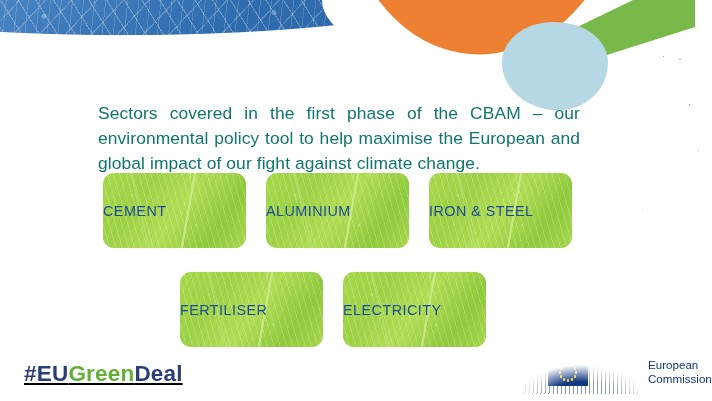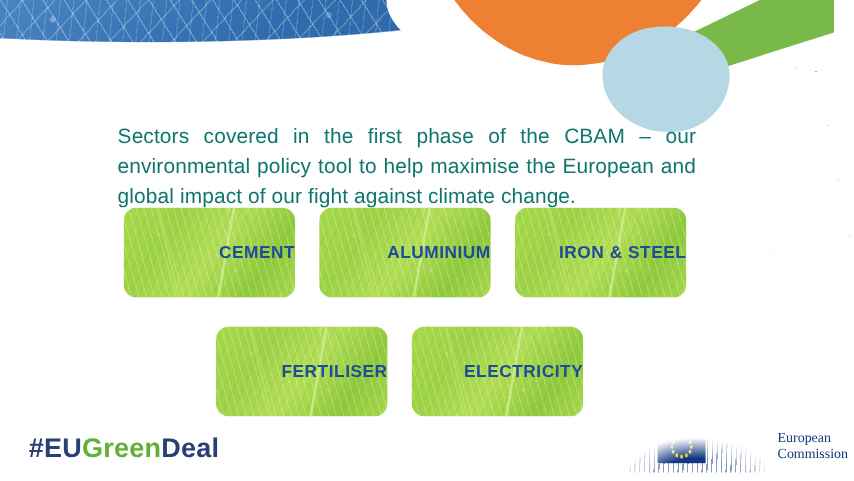--- a/index.html
+++ b/index.html
@@ -78,23 +78,23 @@
     color:#0f766e;font-size:17.4px;line-height:25px;
     text-align:justify;letter-spacing:.1px;
   }
 
   
   .btn-row{position:absolute;display:flex;gap:20px;}
   #row1{left:103px;top:173px;}
   #row2{left:180px;top:272px;}
   .sector-btn{
     width:143px;height:75px;border:0;padding:0;cursor:pointer;
-    border-radius:11px;display:flex;align-items:center;justify-content:flex-end;
+    border-radius:11px;display:flex;align-items:center;justify-content:flex-start;
     color:#1f4b9c;font-family:"Liberation Sans", sans-serif;
-    font-size:14.4px;font-weight:bold;letter-spacing:.45px;white-space:nowrap;
+    font-size:14.4px;font-weight:normal;letter-spacing:.45px;white-space:nowrap;
     background:
       repeating-linear-gradient(74deg, rgba(255,255,255,.20) 0 1px, transparent 1px 6px),
       repeating-linear-gradient(-66deg, rgba(120,180,40,.18) 0 1px, transparent 1px 7px),
       radial-gradient(circle at 20% 30%, rgba(255,255,255,.22) 0 1px, transparent 2px),
       radial-gradient(circle at 65% 70%, rgba(255,255,255,.20) 0 1px, transparent 2px),
       linear-gradient(103deg, rgba(255,255,255,.30) 0 1.6px, transparent 1.6px) no-repeat 62% 0/3px 100%,
       linear-gradient(125deg,#a6d94a 0%,#9ed246 28%,#b2de56 52%,#8fc93c 78%,#a9d84e 100%);
     box-shadow:inset 0 0 0 0 rgba(0,0,0,0);
   }
   .sector-btn .veins{
@@ -105,20 +105,21 @@
       linear-gradient(62deg, transparent 74%, rgba(150,205,70,.40) 74.3%, rgba(150,205,70,.40) 75.2%, transparent 75.6%);
   }
   .sector-btn > span.label{position:relative;z-index:2;}
   .sector-btn{position:relative;overflow:hidden;}
 
   
   #hashtag{
     position:absolute;left:24px;top:361px;
     font-size:22.5px;font-weight:bold;letter-spacing:.2px;
     font-family:"Liberation Sans", sans-serif;
+    text-decoration:underline;
   }
   #hashtag .dark{color:#2a3f76;}
   #hashtag .green{color:#63b037;}
 
   #eu-logo{position:absolute;left:522px;top:350px;width:176px;height:44px;display:flex;align-items:center;}
   #eu-flourish{
     position:relative;width:118px;height:44px;flex:none;
     background:
       repeating-linear-gradient(92deg, rgba(40,70,130,.55) 0 1px, transparent 1px 4px);
     -webkit-mask-image:radial-gradient(78% 120% at 50% 120%, #000 40%, transparent 72%);
@@ -127,21 +128,21 @@
   #eu-flag{
     position:absolute;left:26px;top:9px;width:40px;height:27px;background:#12387f;
     z-index:3;
   }
   #eu-stars{position:absolute;inset:0;}
   #eu-stars i{
     position:absolute;width:2.6px;height:2.6px;background:#ffd617;border-radius:50%;
   }
   #eu-text{
     margin-left:8px;color:#12387f;font-size:11.6px;line-height:13.6px;
-    font-family:Liberation Serif, serif;white-space:nowrap;
+    font-family:Liberation Sans, sans-serif;white-space:nowrap;
   }
   #eu-bar{width:2.6px;height:27px;background:#12387f;margin-left:7px;}
 </style>
 </head>
 <body>
 
 <div id="slide">
 
   <div id="blue-clip" class="deco">
     <div id="blue-band" class="deco"></div>

